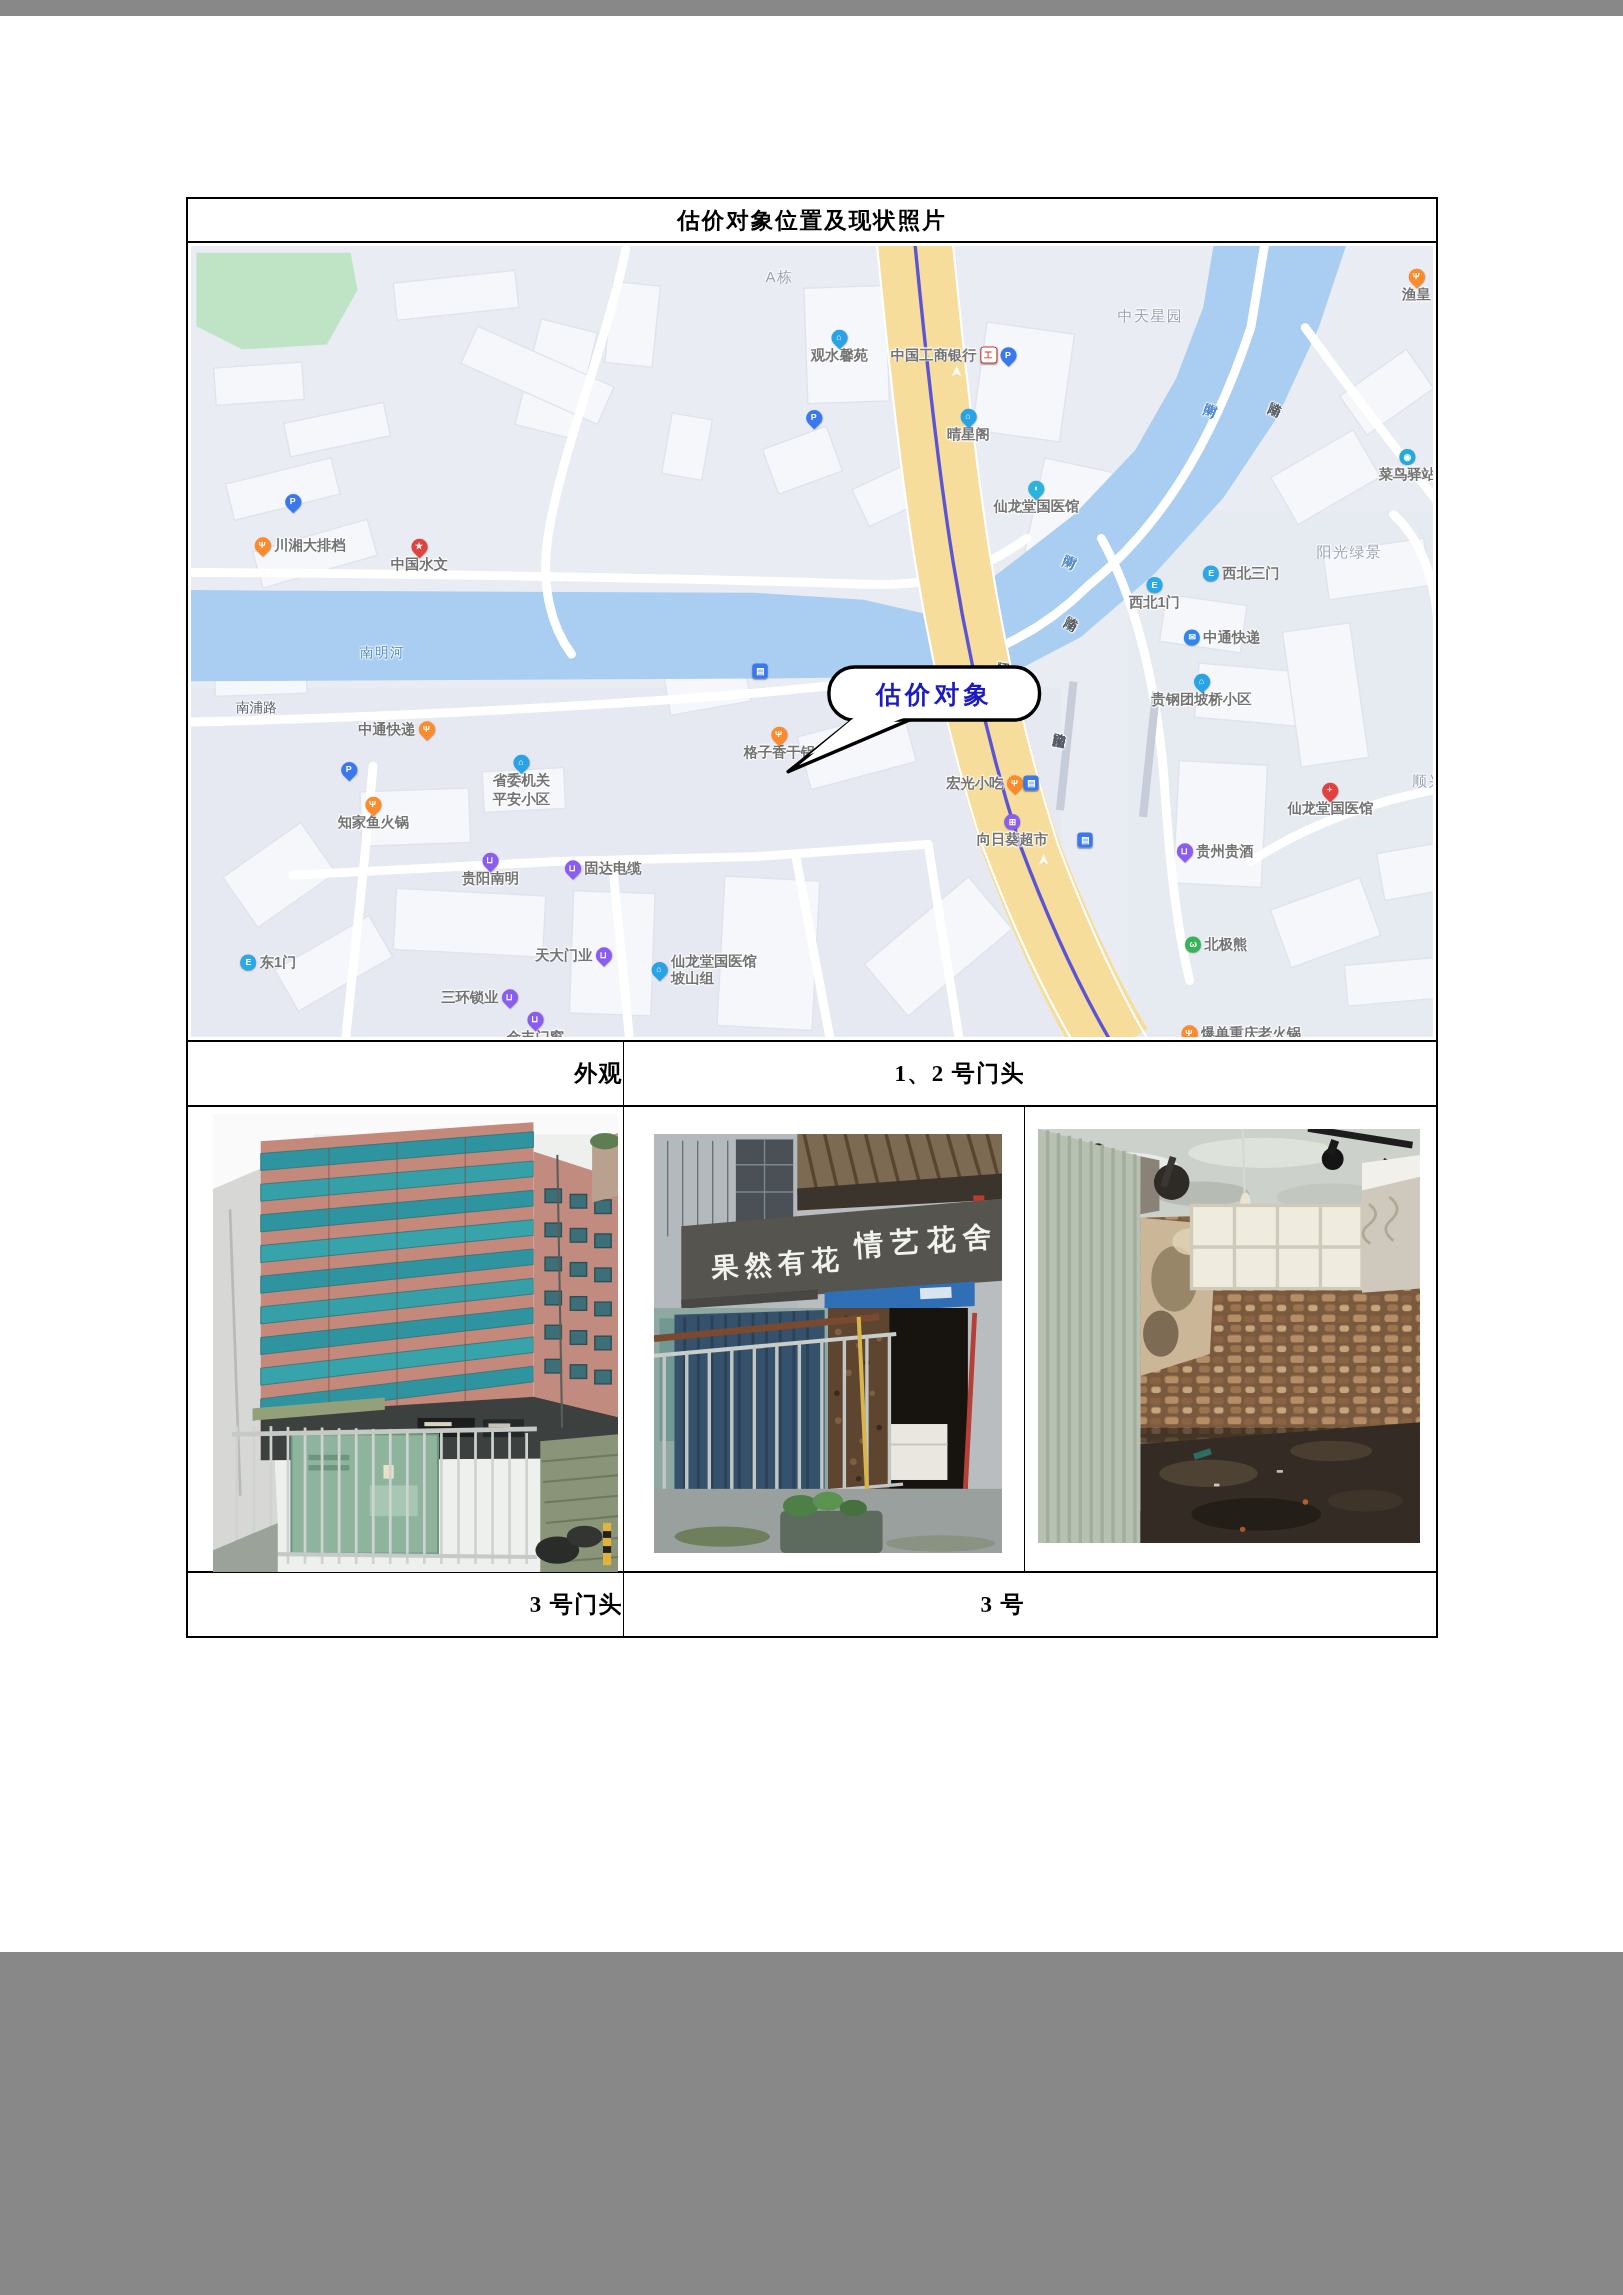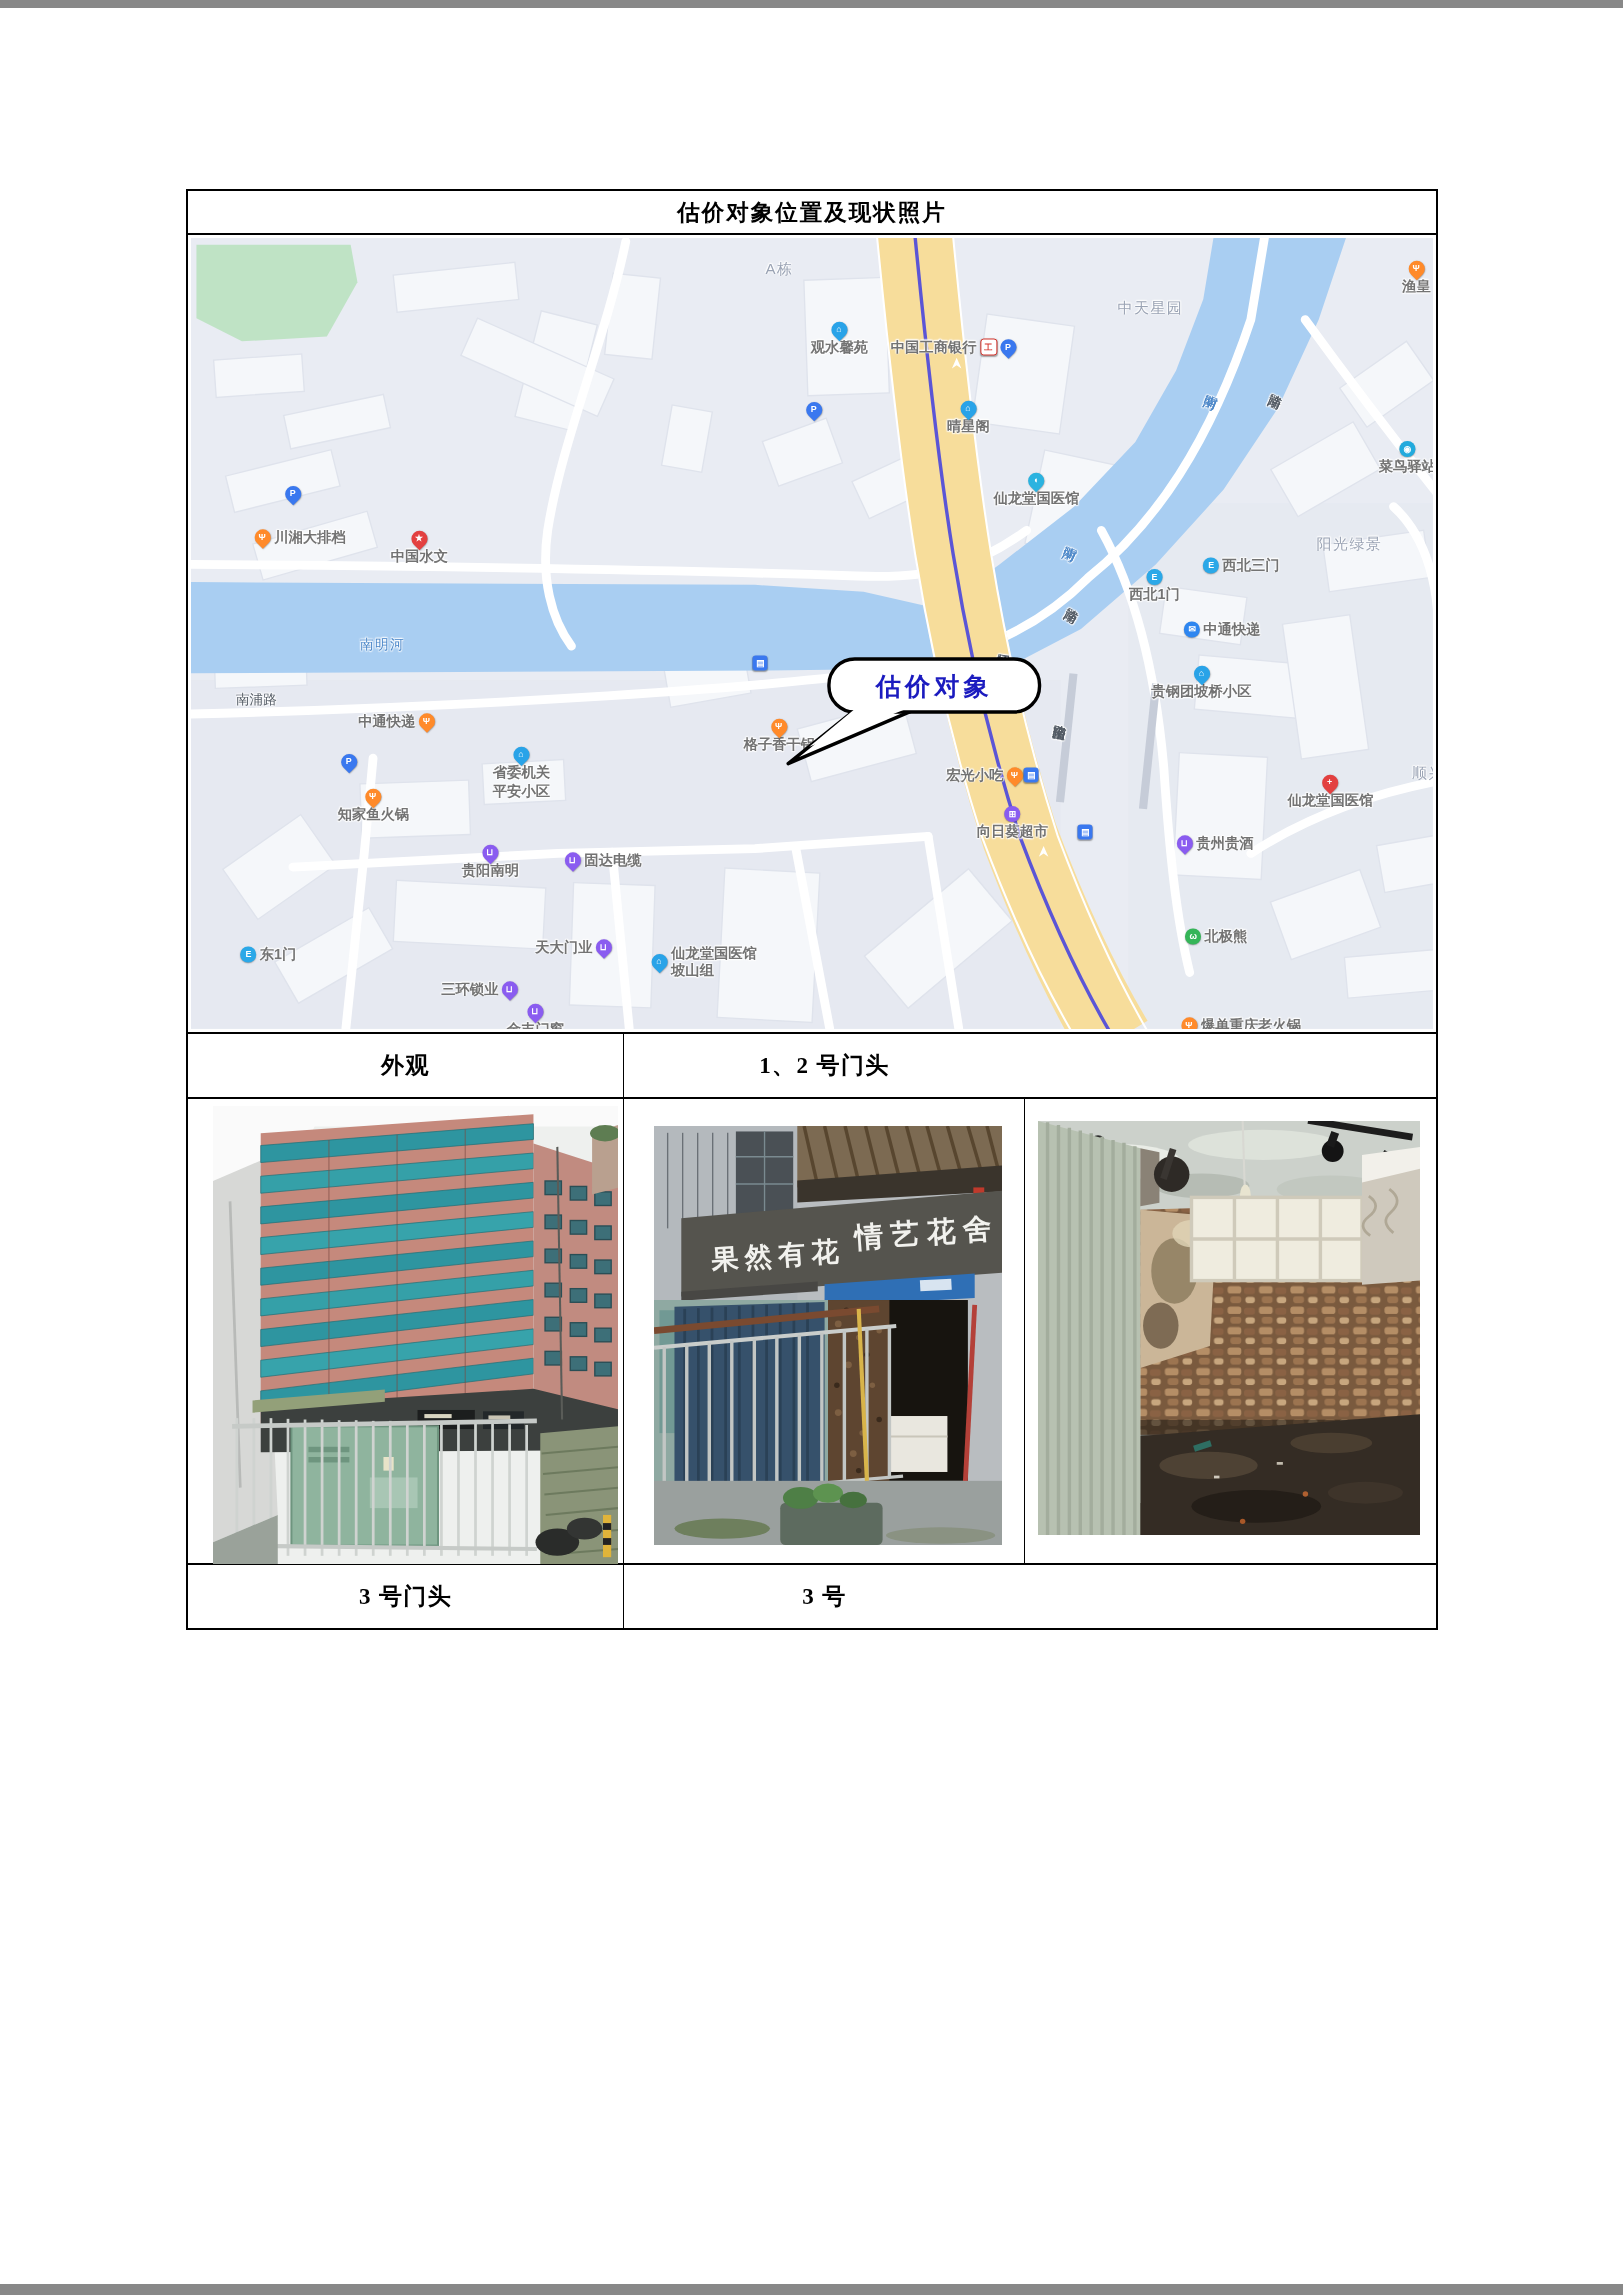--- a/index.html
+++ b/index.html
@@ -1,28 +1,28 @@
 <!DOCTYPE html>
 <html style="font-size:11px"><head>
 <meta charset="utf-8">
 <style>
   html,body{margin:0;padding:0;background:#888;}
-  .page{position:relative;width:1623px;height:2276px;background:#ffffff;margin:8px auto;
+  .page{position:relative;width:1623px;height:1936px;background:#ffffff;margin:16px auto;
         font-family:"Liberation Sans",sans-serif;overflow:hidden;}
   
   .doc-table{position:absolute;left:186px;top:181px;width:1252px;height:1441px;
              border:2px solid #000;box-sizing:border-box;background:#fff;
              display:grid;grid-template-rows:44px 799px 65px 466px auto;}
   .t-row{position:relative;border-bottom:2px solid #000;box-sizing:border-box;}
   .t-row:last-child{border-bottom:none;}
   .title-row{display:flex;align-items:center;justify-content:center;}
   .doc-title{font-family:"Liberation Serif",serif;font-weight:bold;font-size:22.5px;color:#000;letter-spacing:2px;}
   .cols{display:grid;grid-template-columns:436px 401px auto;}
   .cell{position:relative;border-right:1.4px solid #000;box-sizing:border-box;
-        display:flex;align-items:center;justify-content:center;}
+        display:flex;align-items:center;justify-content:flex-end;}
   .cell:last-child{border-right:none;}
   .cell-label{font-family:"Liberation Serif",serif;font-weight:bold;font-size:23px;color:#000;letter-spacing:1.4px;}
   .photo-cell{align-items:flex-start;justify-content:flex-start;}
   
   .map{position:absolute;left:3.4px;top:3.4px;right:3.4px;bottom:3.4px;background:#e9ecf3;overflow:hidden;}
   .map svg.underlay{position:absolute;left:0;top:0;width:100%;height:100%;}
   .overlay{position:absolute;left:0;top:0;width:100%;height:100%;pointer-events:none;}
   .poi{position:absolute;display:flex;align-items:center;gap:3.4px;transform:translate(-50%,-50%);white-space:nowrap;z-index:3;}
   .poi.v{flex-direction:column;gap:1.4px;}
   .pin{width:15.7px;height:15.7px;border-radius:50% 50% 50% 0;transform:rotate(-45deg);

